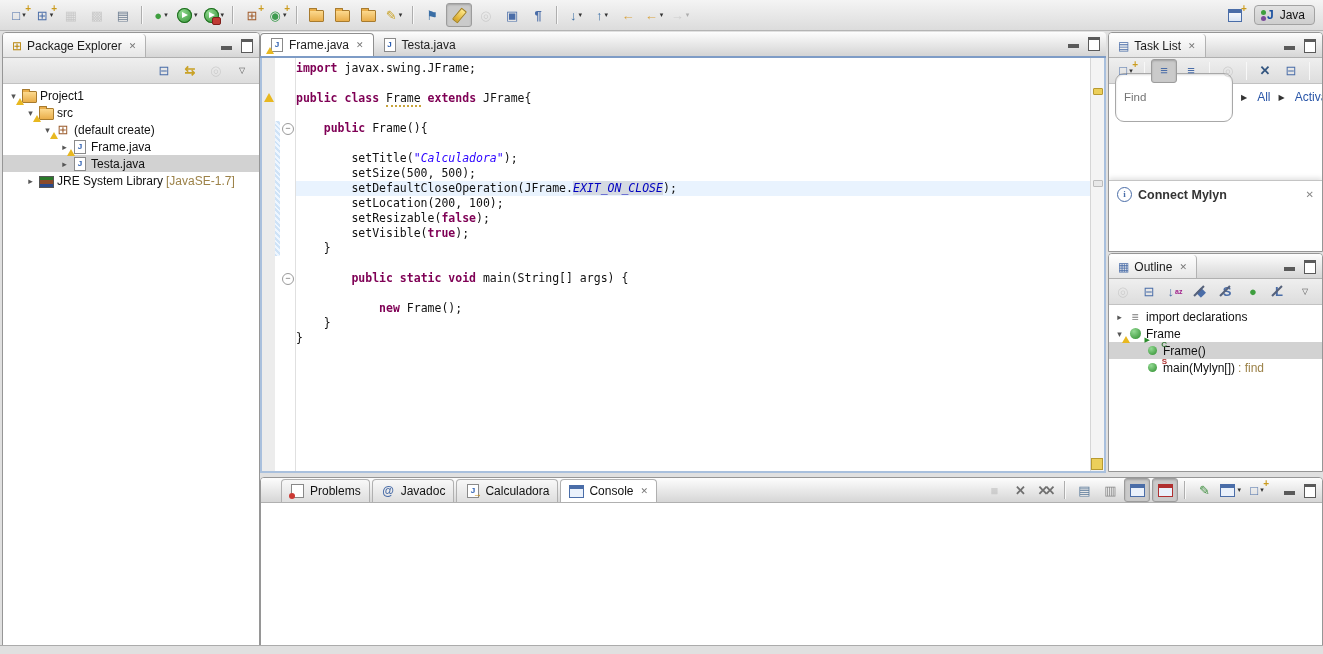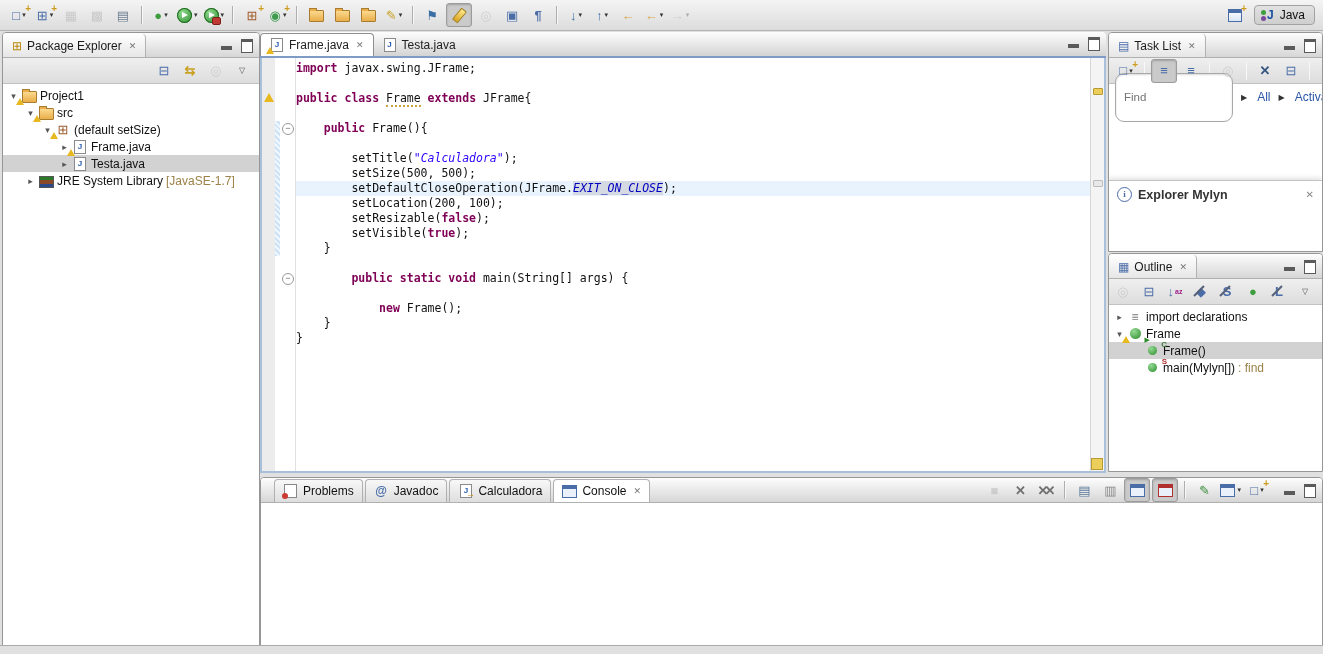--- a/index.html
+++ b/index.html
@@ -111,21 +111,21 @@
      box-shadow:0 -2px 5px rgba(0,0,0,.12);padding:6px 8px 0 8px;}
   .my-head{display:flex;align-items:center;gap:6px;}
   .my-info{width:13px;height:13px;border-radius:50%;border:1px solid #4a6da8;color:#4a6da8;font-size:9px;font-weight:bold;
      text-align:center;line-height:13px;font-family:"Liberation Serif",serif;}
   .my-title{font-weight:bold;color:#333;font-size:12.5px;flex:1;}
   .my-close{color:#888;font-size:10px;}
   .my-body{margin:5px 0 0 22px;font-size:11.5px;color:#222;line-height:15px;width:170px;}
   .my-body a{color:#2a56a8;text-decoration:underline;}
 
   
-  .cons-tabs{display:flex;align-items:flex-end;height:24px;gap:2px;padding-left:13px;flex:1;}
+  .cons-tabs{display:flex;align-items:flex-end;height:24px;gap:2px;padding-left:20px;flex:1;}
   .cons-tab{display:flex;align-items:center;gap:5px;padding:0 8px;height:22px;font-size:12px;
      background:linear-gradient(#f8f8f8,#dedede);border:1px solid #b0b0b0;border-bottom:none;border-radius:4px 4px 0 0;}
   .cons-tab.active{background:#fff;}
   .cons-icons{display:flex;align-items:center;margin-right:52px;}
   #console-status{height:17px;background:#f2f2f2;border-bottom:1px solid #d8d8d8;font-size:11px;font-weight:bold;
      padding:1px 6px 0 6px;white-space:nowrap;overflow:hidden;}
   #console-out{position:absolute;left:0;right:0;top:42px;bottom:5px;background:#fff;border-bottom:1px solid #cfcfcf;
      font-family:"DejaVu Sans Mono",monospace;font-size:11.5px;color:#e8352f;padding:6px;}
 
   #statusbar{position:absolute;left:0;right:0;bottom:0;height:8px;background:#e0e0e0;border-top:1px solid #ababab;}
@@ -282,21 +282,21 @@
             <span class="warn-ov"></span>
           </span>
           <span class="tlabel">src</span>
         </div>
         <div class="trow" style="padding-left: 38px;">
           <span class="tarrow">▾</span>
           <span class="ticon">
             <span style="color: rgb(154, 90, 42); font-size: 13px;">⊞</span>
             <span class="warn-ov"></span>
           </span>
-          <span class="tlabel">(default setSize)</span>
+          <span class="tlabel">(default create)</span>
         </div>
         <div class="trow" style="padding-left: 55px;">
           <span class="tarrow">▸</span>
           <span class="ticon">
             <span class="cmp cmp-jfile">J</span>
             <span class="warn-ov"></span>
           </span>
           <span class="tlabel">Frame.java</span>
         </div>
         <div class="trow sel" style="padding-left: 55px;">
@@ -403,21 +403,21 @@
       <input id="find-input" placeholder="Find" style="">
       <span class="tl-arrow">▶</span>
       <span class="tl-link">All</span>
       <span class="tl-arrow">▶</span>
       <span class="tl-link">Activate...</span>
     </div>
     <div class="view-body"></div>
     <div id="mylyn">
       <div class="my-head">
         <span class="my-info">i</span>
-        <span class="my-title">Explorer Mylyn</span>
+        <span class="my-title">Connect Mylyn</span>
         <span class="my-close">✕</span>
       </div>
     </div>
   </div>
 
   <div class="view" id="outline" style="left:1108px;top:253px;width:213px;height:217px;">
     <div class="view-header">
       <div class="view-tab">
         <span class="gl" style="color:#4a6da8;font-size:12px;">▦</span>
         <span>Outline</span>

